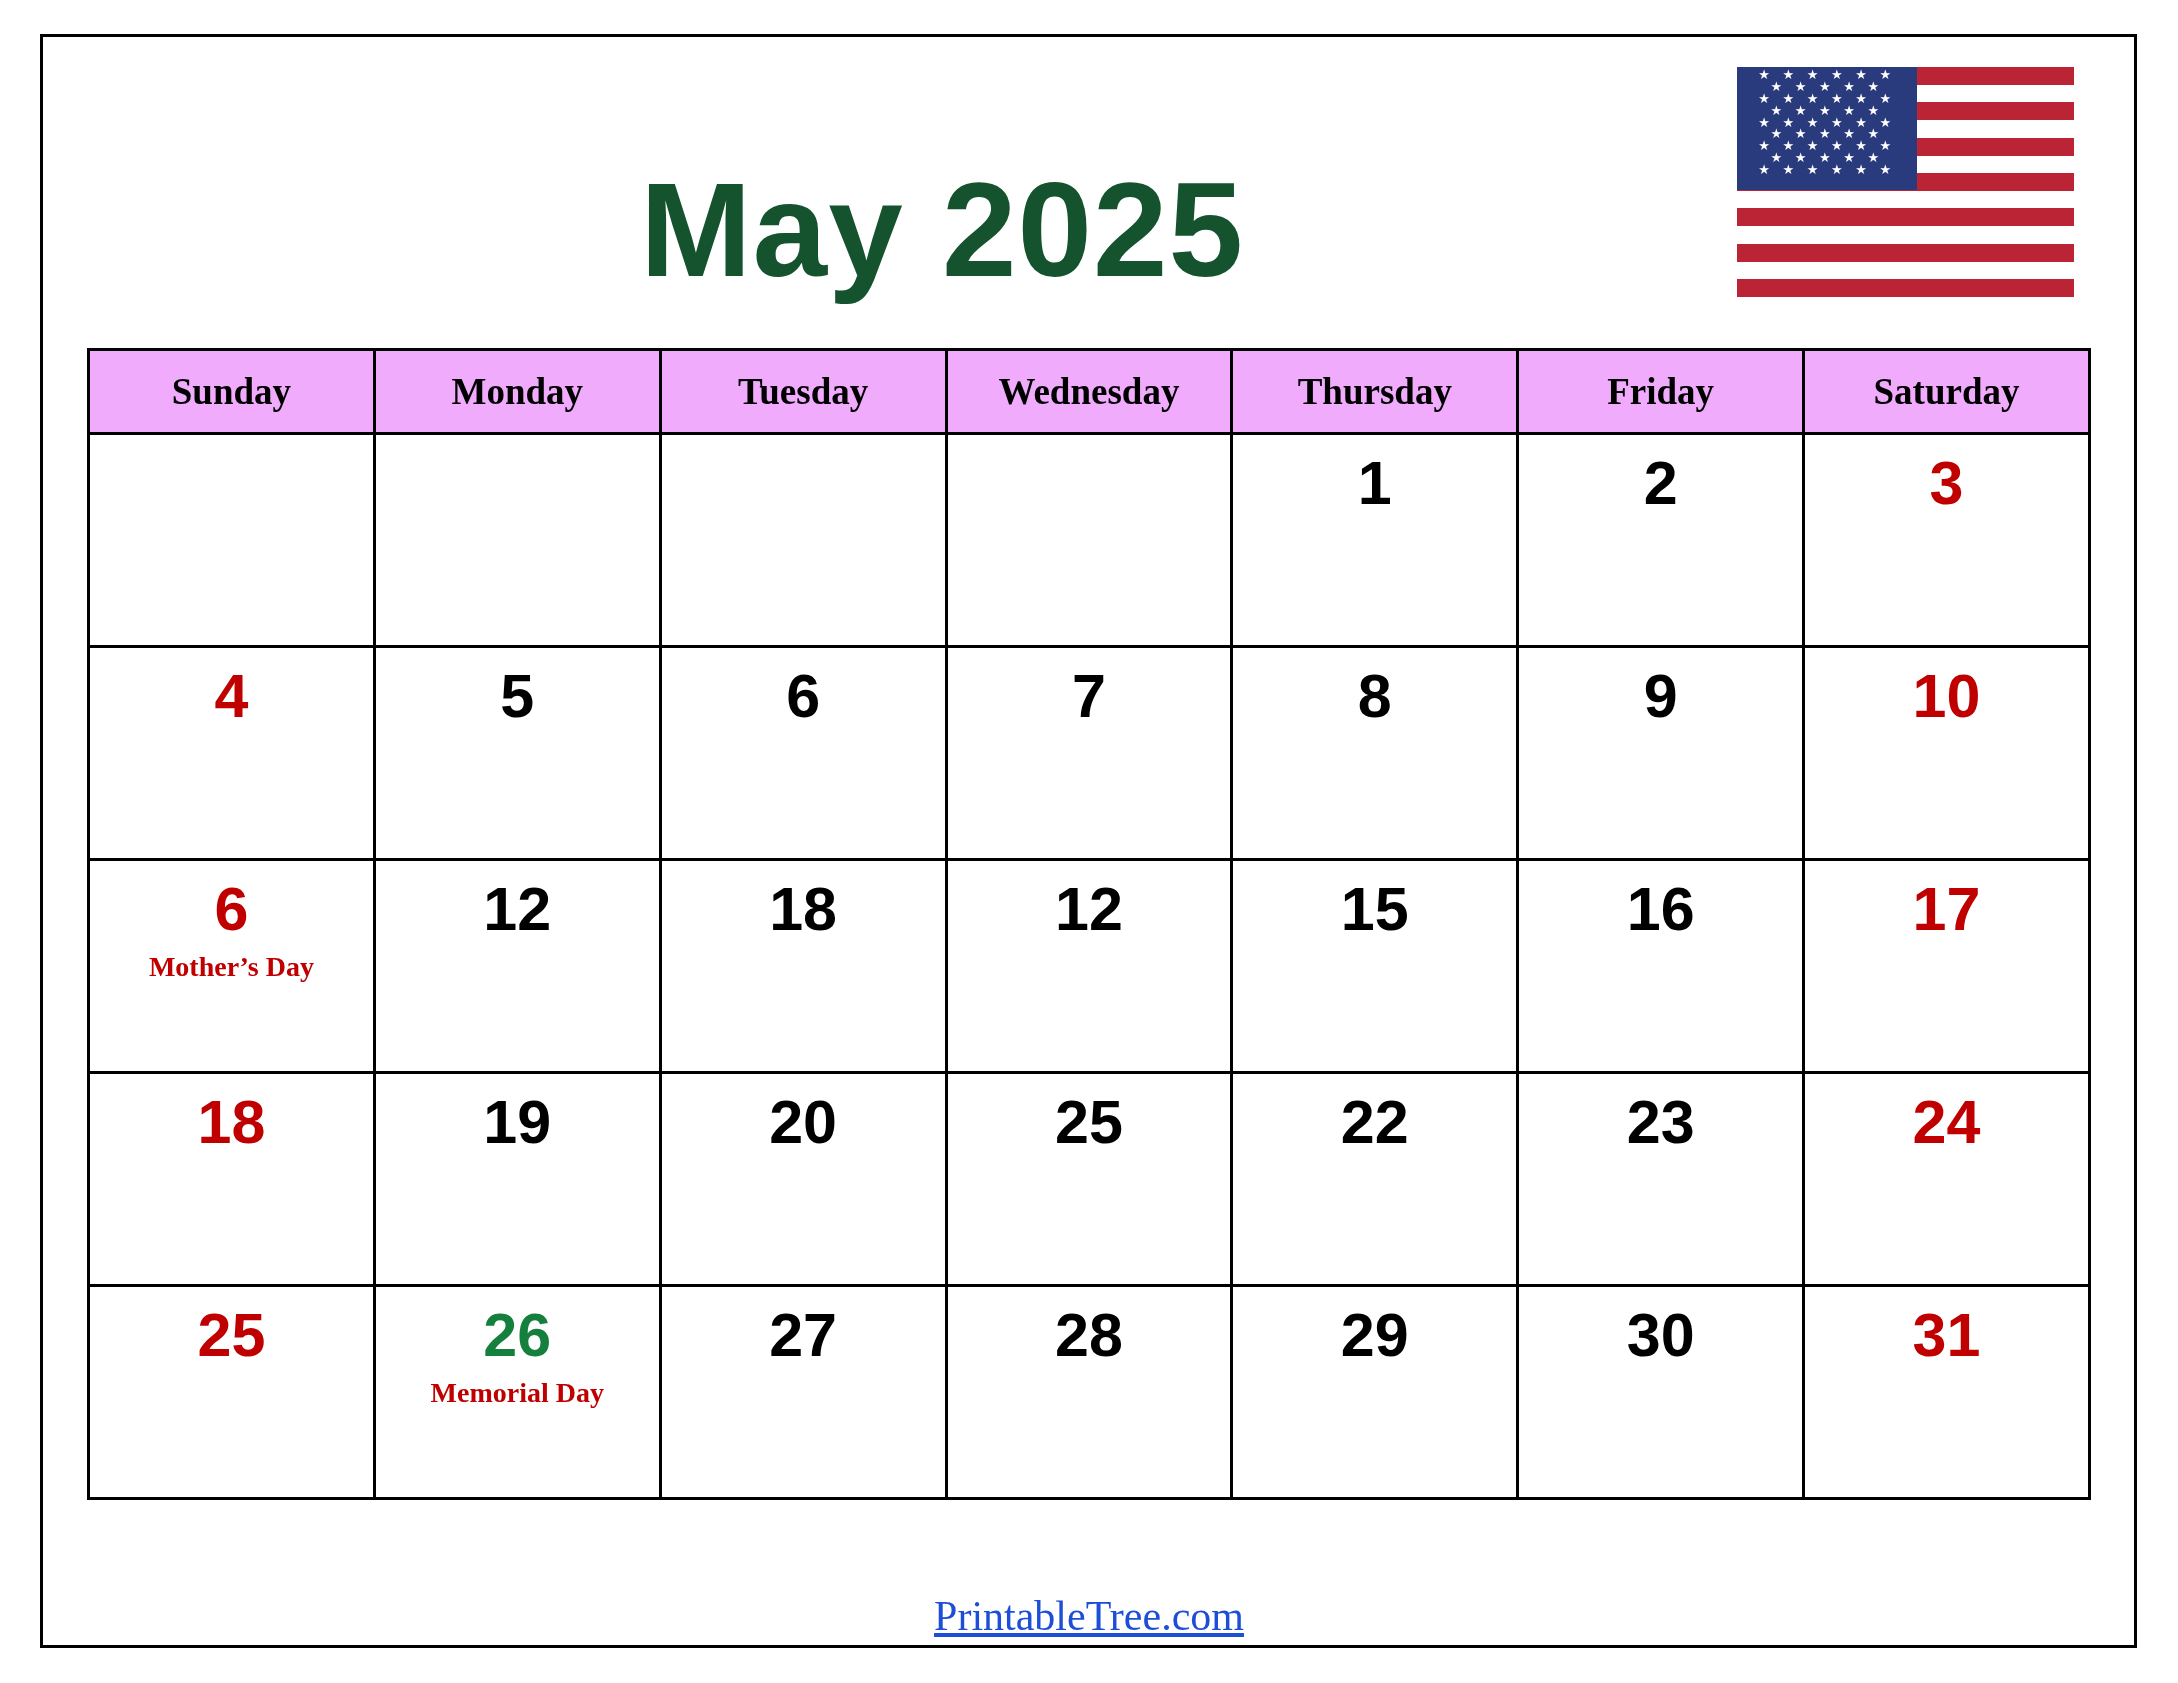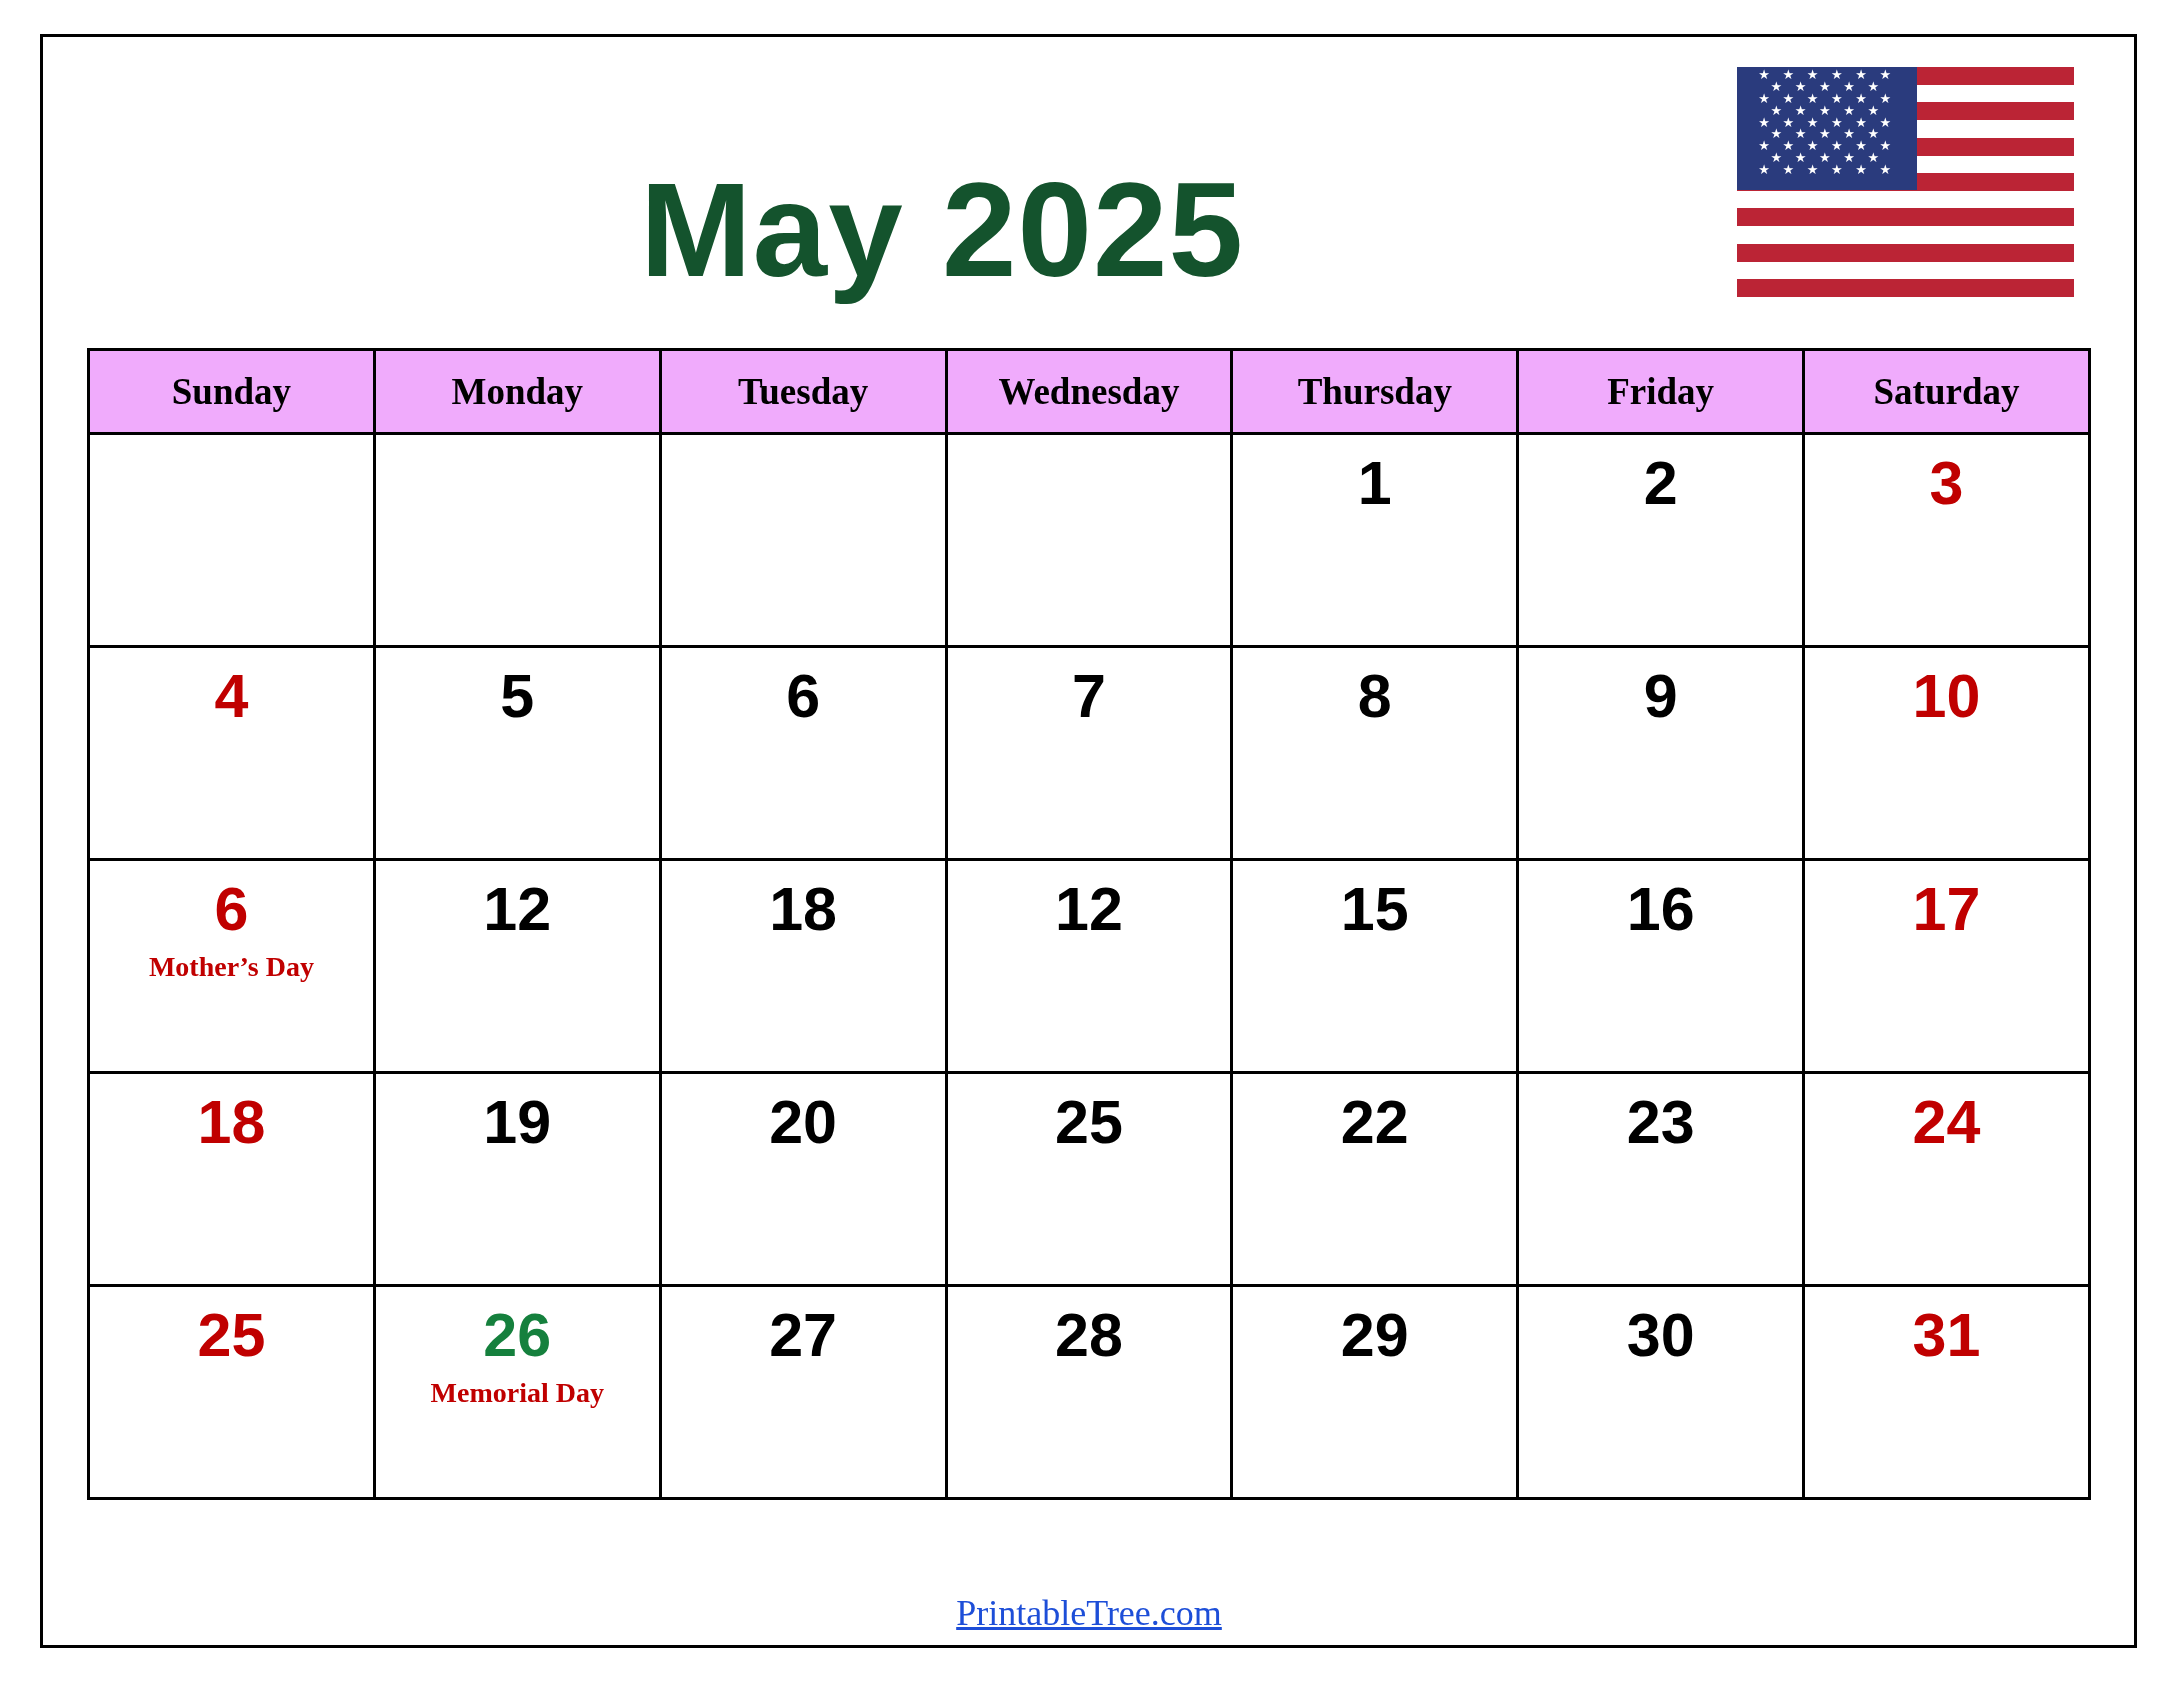--- a/index.html
+++ b/index.html
@@ -144,21 +144,21 @@
   
   .footer {
     position: absolute;
     left: 0;
     top: 1592px;
     width: 2178px;
     text-align: center;
   }
   .footer a {
     font-family: "Liberation Serif", serif;
-    font-size: 36px;
+    font-size: 42px;
     color: #1d4ed8;
     text-decoration: underline;
   }
 </style>
 </head>
 <body>
 
 <div class="page">
   <div class="outer-border"></div>
 

